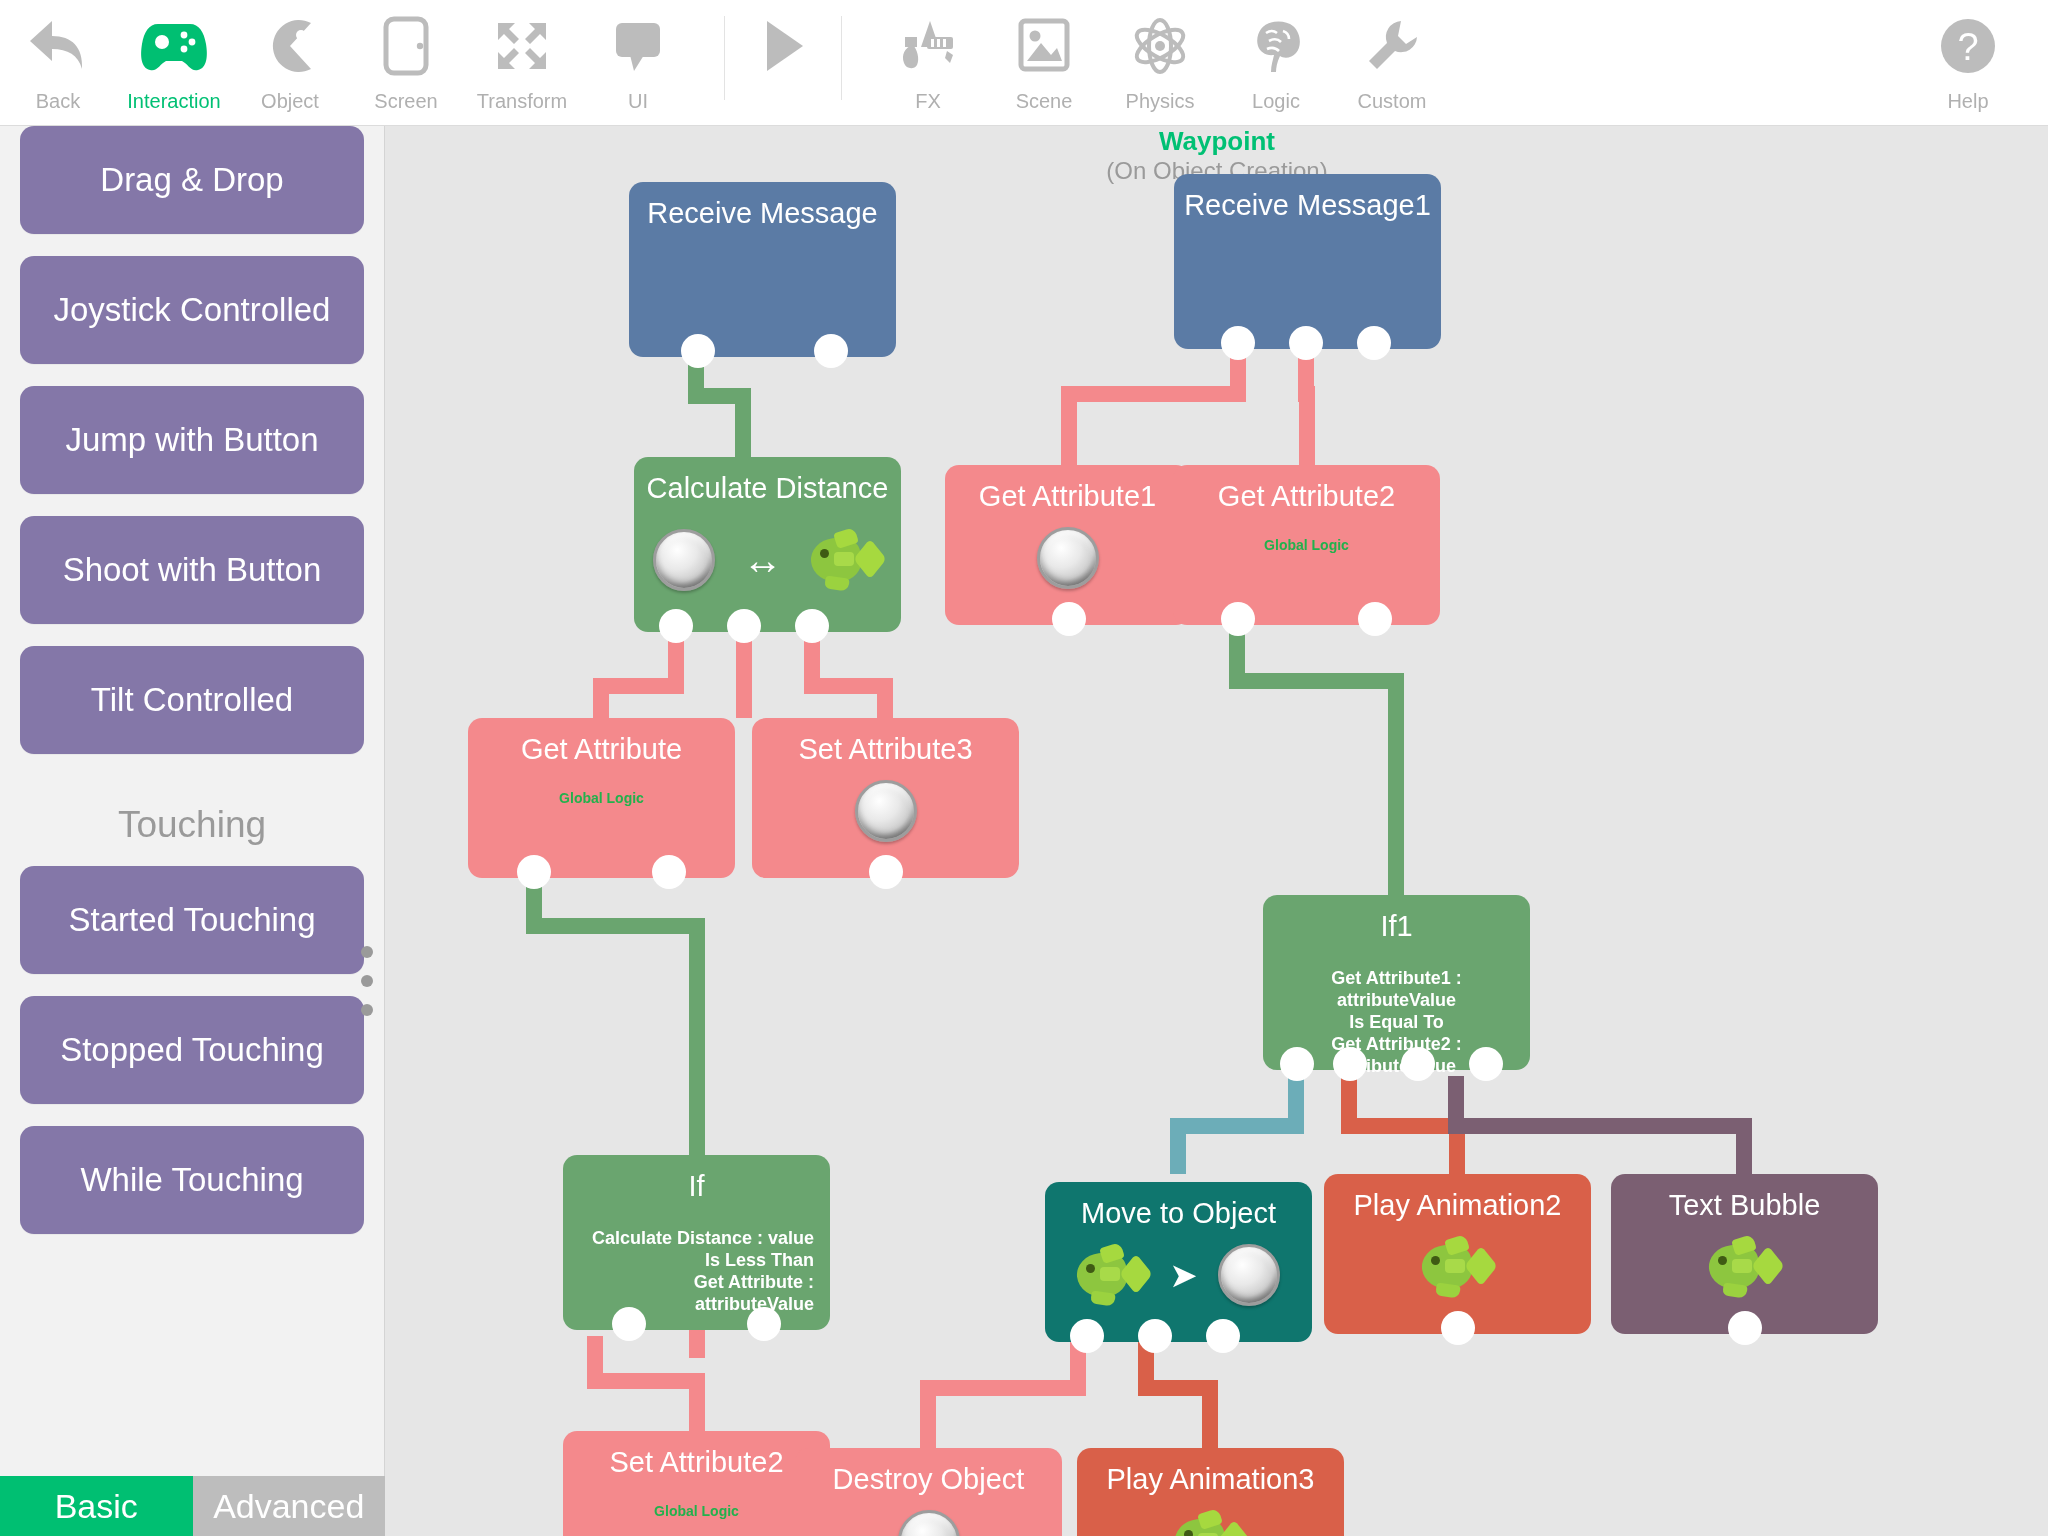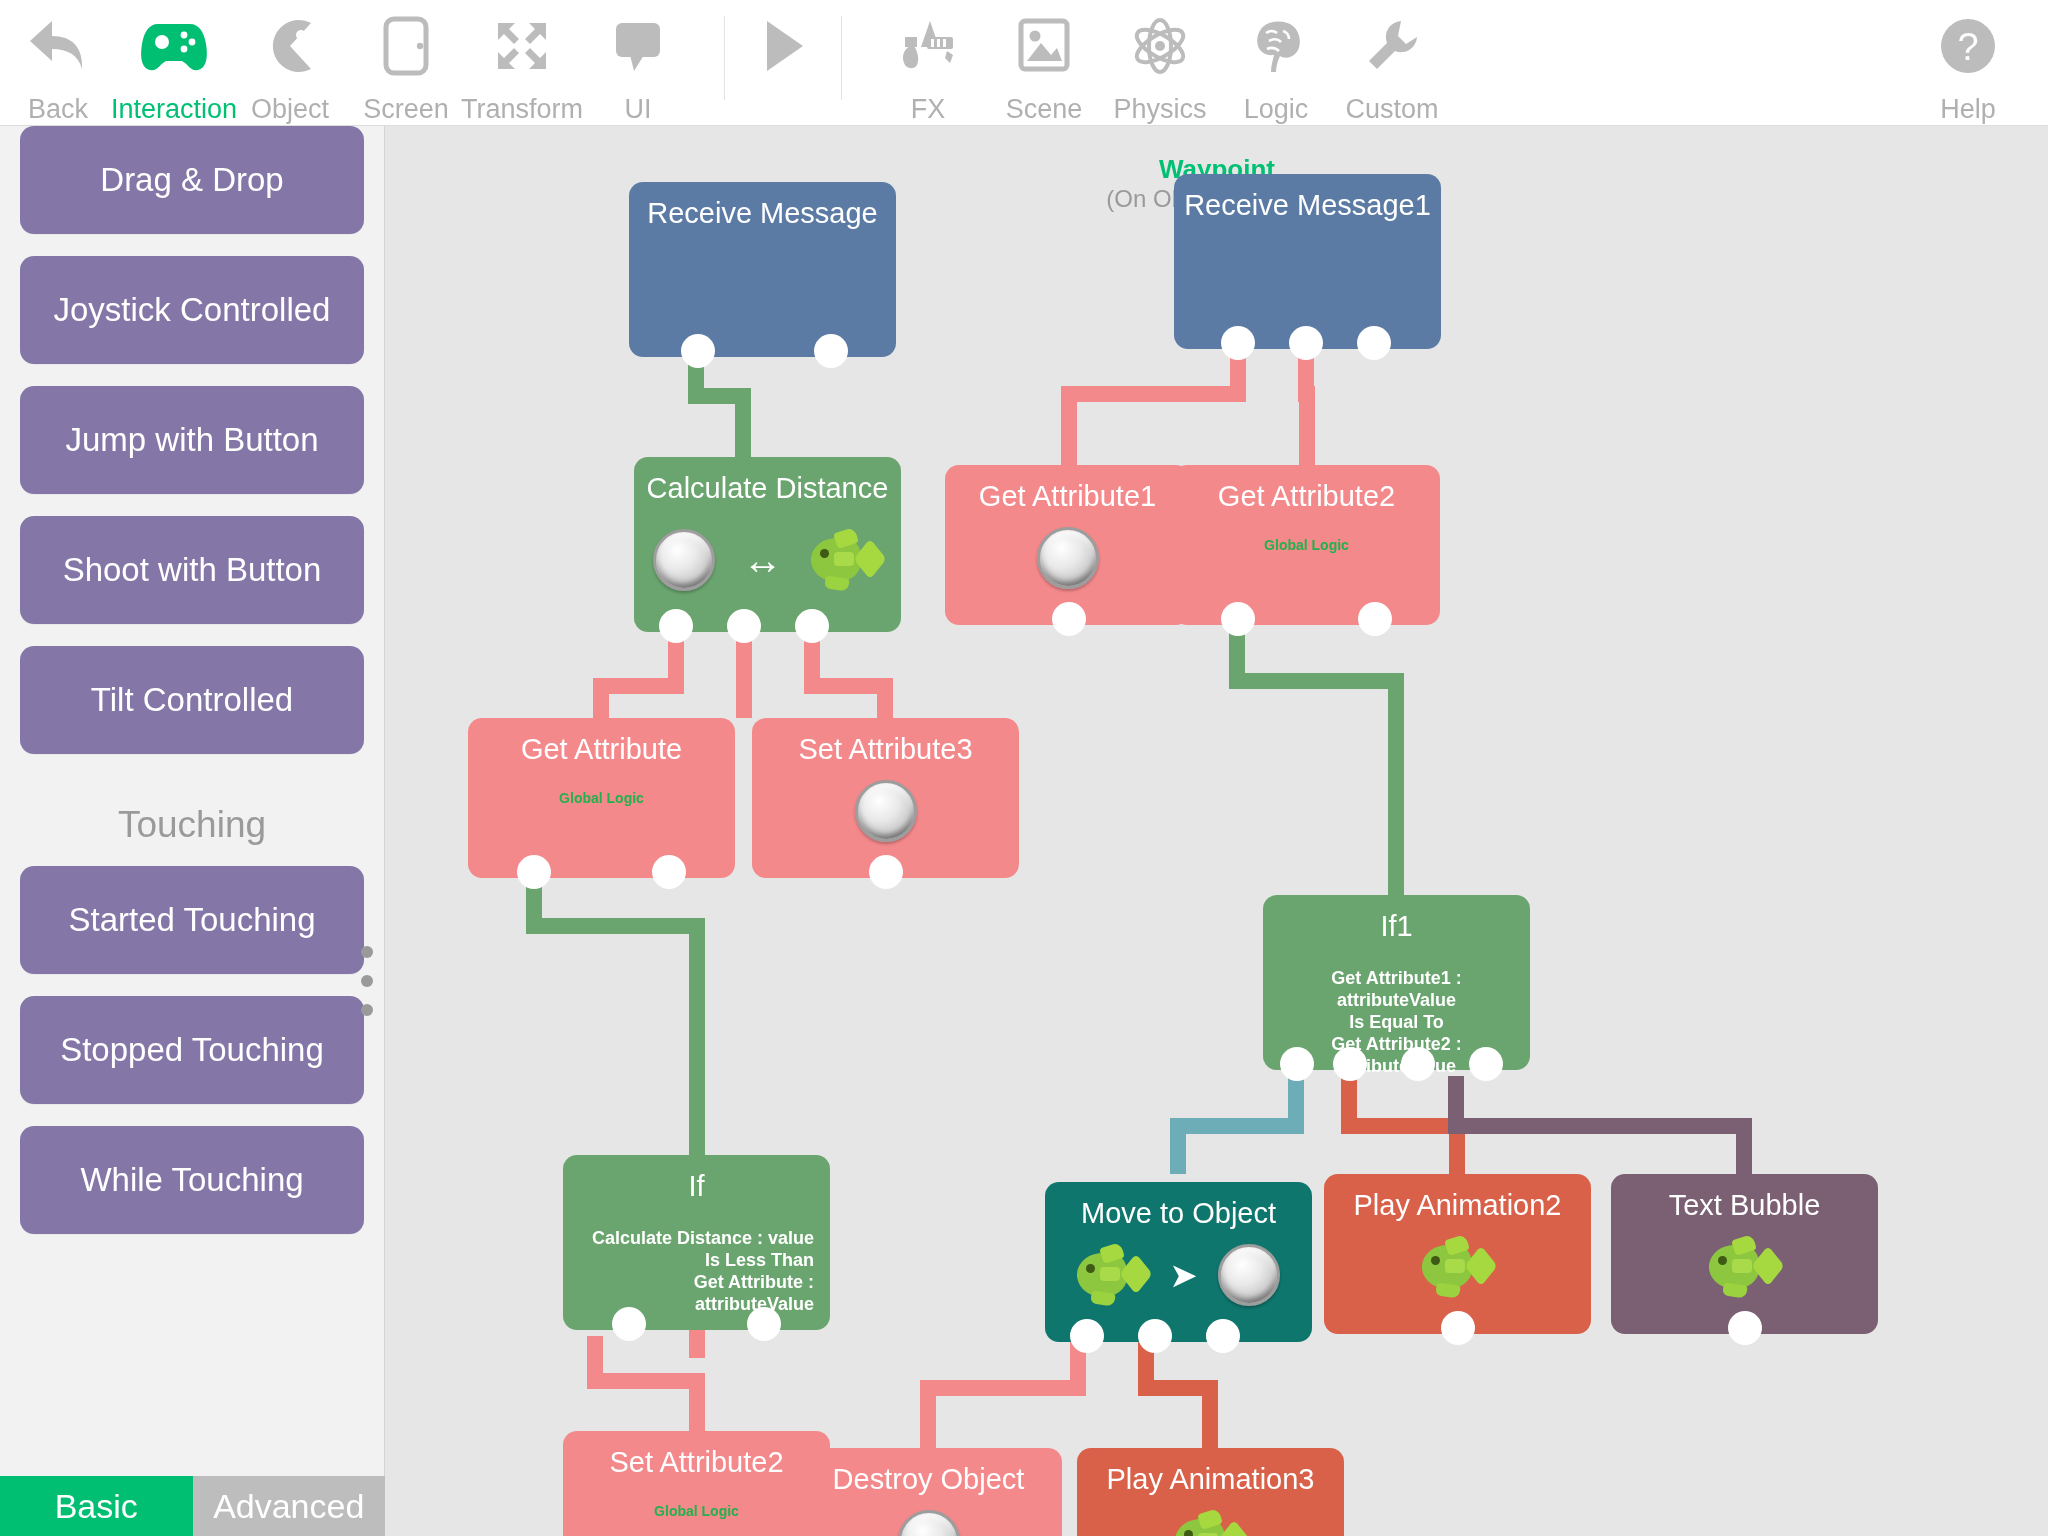--- a/index.html
+++ b/index.html
@@ -15,21 +15,21 @@
     position:absolute; left:0; top:0; width:2048px; height:126px;
     background:#ffffff; border-bottom:1px solid #dcdcdc;
     display:flex; align-items:flex-start;
   }
   .tool{
     width:116px; height:126px; display:flex; flex-direction:column;
     align-items:center; justify-content:flex-start; padding-top:12px;
     color:#b8b8b8; cursor:pointer; position:relative;
   }
   .tool .glyph{ height:68px; display:flex; align-items:center; justify-content:center; }
-  .tool .tlabel{ font-size:27px; line-height:26px; color:#b0b0b0; margin-top:16px; white-space:nowrap;}
+  .tool .tlabel{ font-size:20px; line-height:26px; color:#b0b0b0; margin-top:8px; white-space:nowrap;}
   .tool.active .tlabel{ color:#00c074; font-weight:normal;}
   .tool svg{ display:block; }
   .sep{ width:1px; height:84px; background:#e3e3e3; margin-top:16px; }
   .spacer-sm{ width:28px; }
   .spacer-lg{ flex:1 1 auto; }
 
   
   .sidebar{
     position:absolute; left:0; top:126px; width:385px; height:1410px;
     background:#f2f2f2; border-right:1px solid #d4d4d4;
@@ -57,21 +57,21 @@
   .btab{ flex:1; display:flex; align-items:center; justify-content:center;
     font-size:34px; color:#fff; cursor:pointer;}
   .btab.basic{ background:#00bf72; }
   .btab.adv{ background:#bdbdbd; }
 
   
   .canvas{
     position:absolute; left:386px; top:126px; width:1662px; height:1410px;
     background:#e6e6e6; overflow:hidden;
   }
-  .canvas-head{ position:absolute; left:0; top:0; width:100%; text-align:center; padding-top:28px;}
+  .canvas-head{ position:absolute; left:0; top:0; width:100%; text-align:center; padding-top:0;}
   .cv-title{ color:#00c074; font-size:26px; font-weight:bold; line-height:30px;}
   .cv-sub{ color:#9a9a9a; font-size:24px; line-height:30px;}
 
   
   .wires{ position:absolute; left:0; top:0; width:1662px; height:1410px; }
 
   
   .node{
     position:absolute; border-radius:14px; color:#fff;
     font-size:0; 

